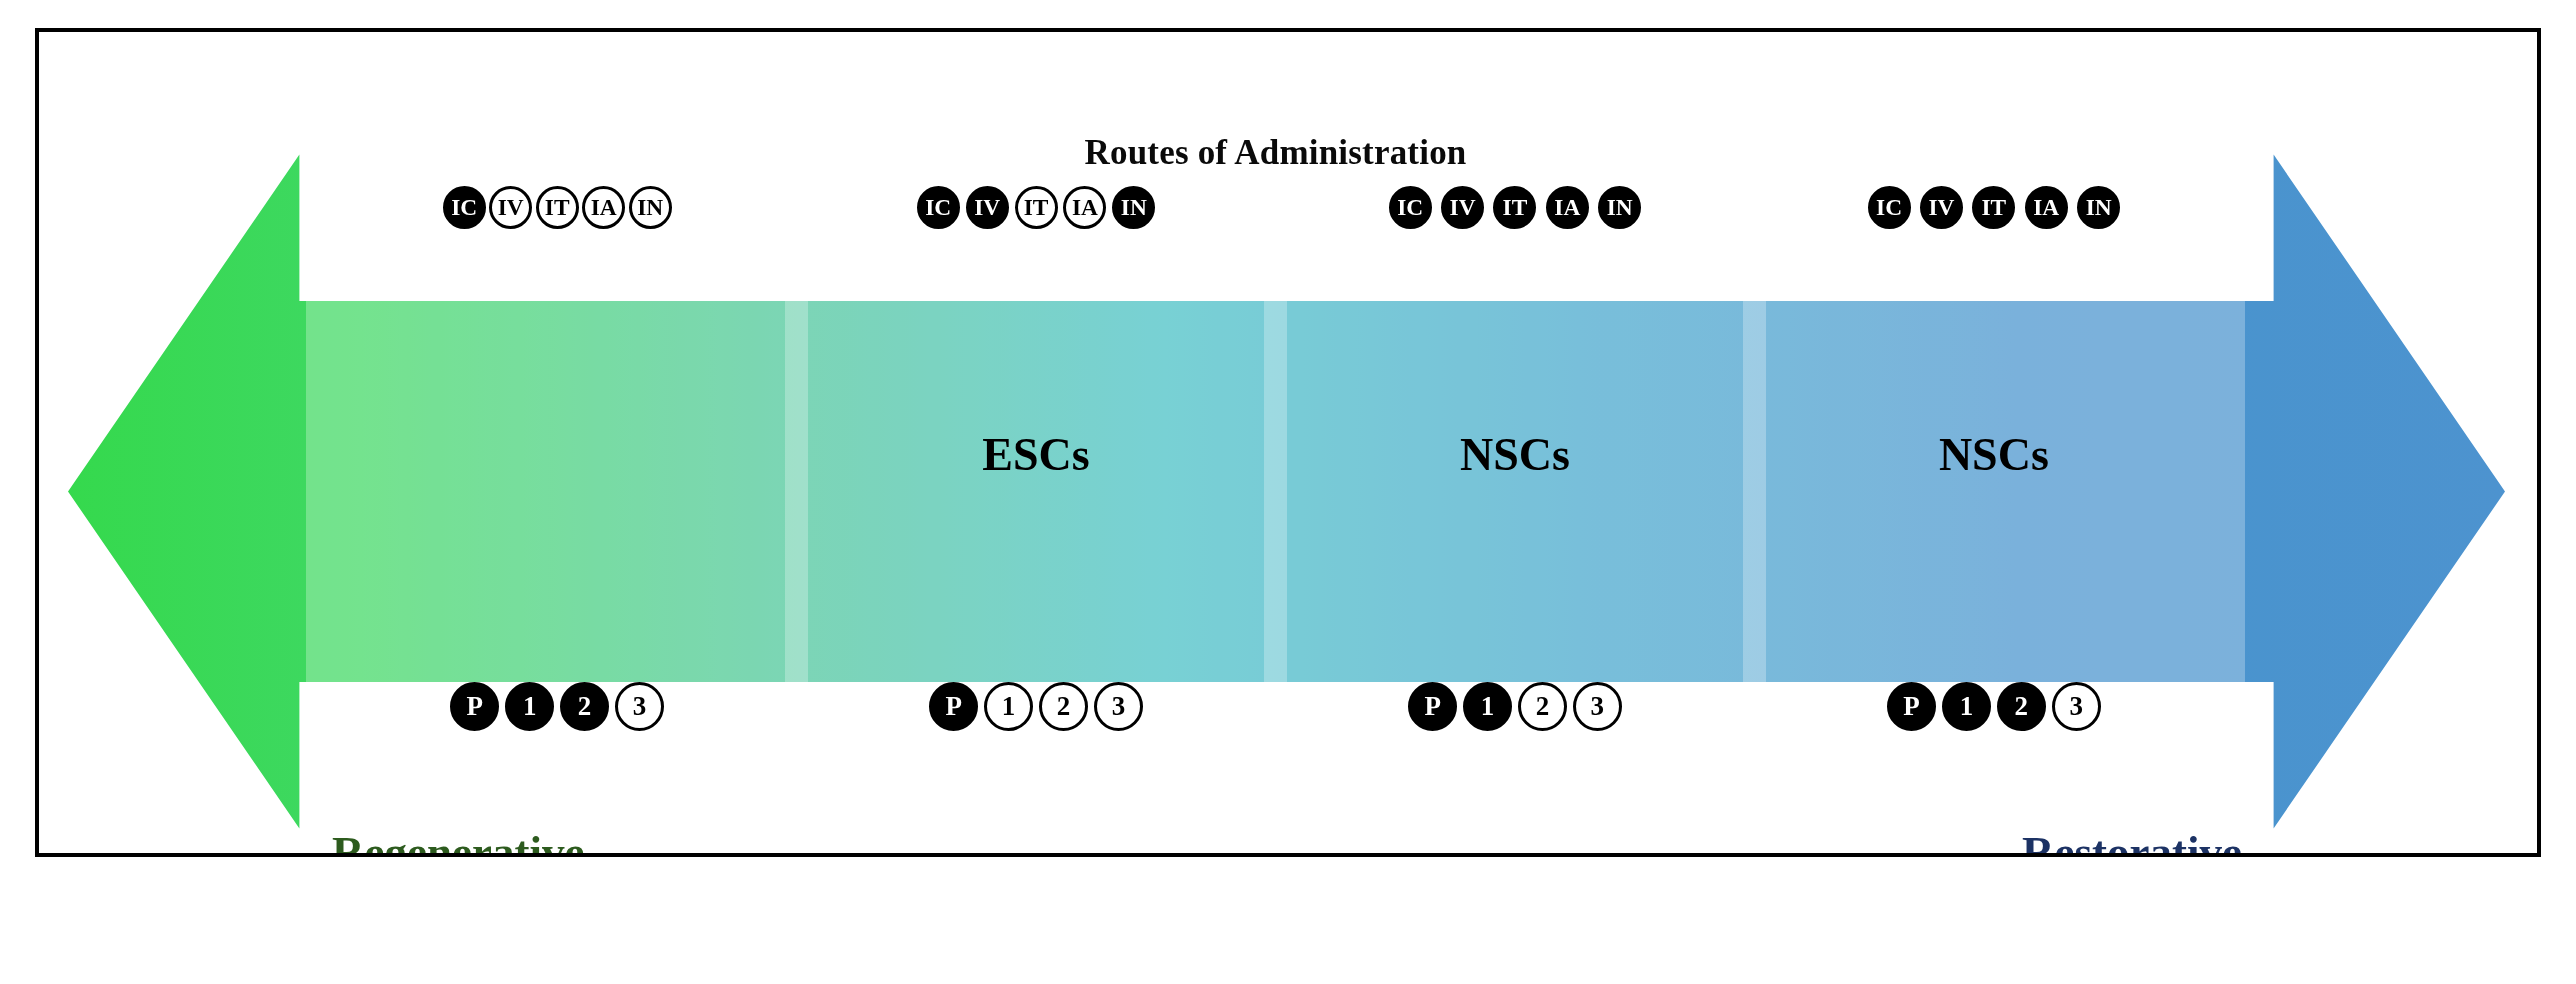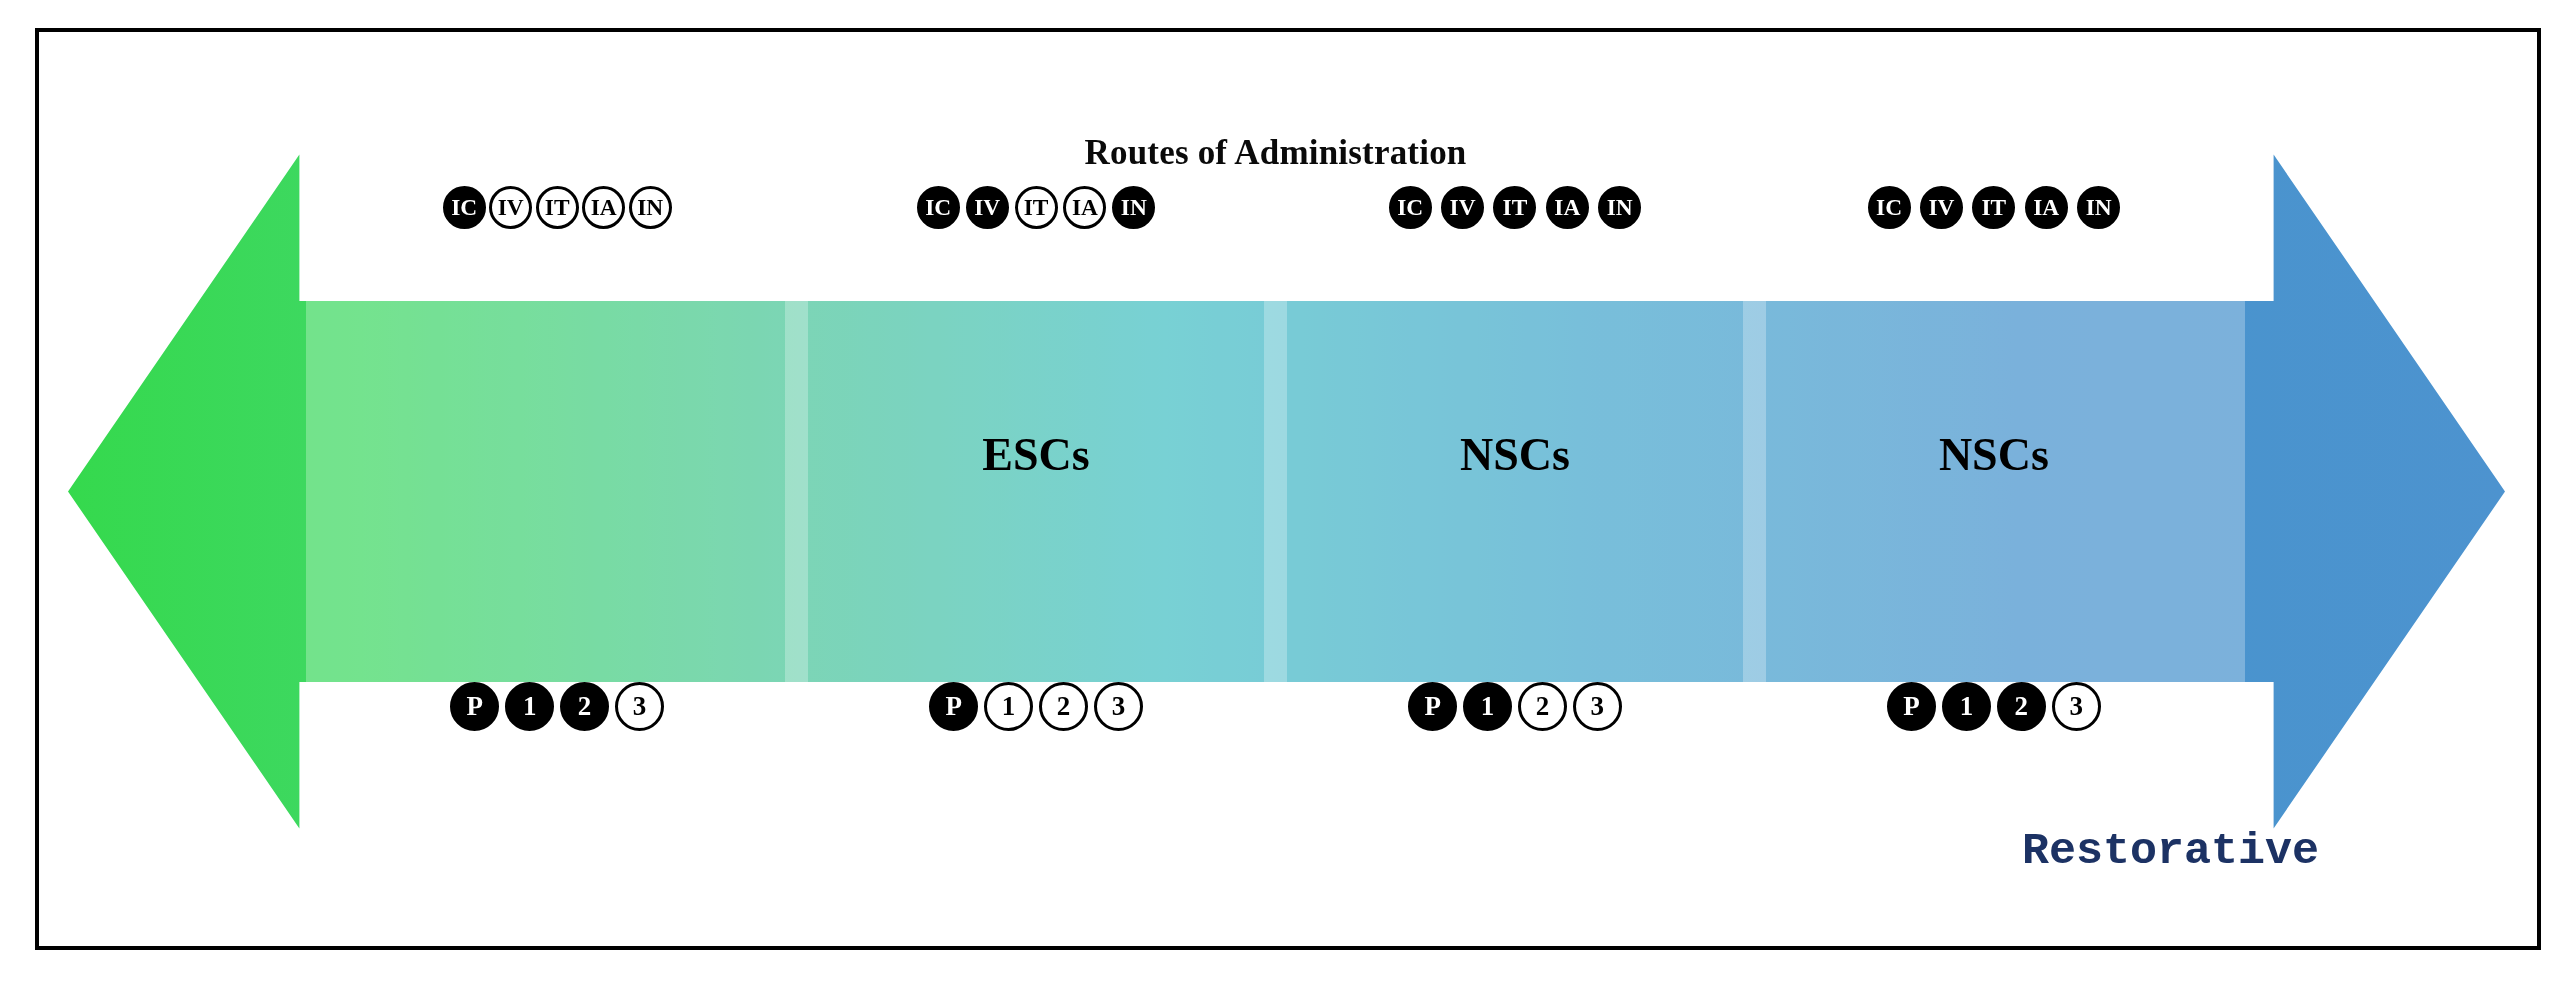--- a/index.html
+++ b/index.html
@@ -13,21 +13,21 @@
     font-family: "Liberation Serif", "DejaVu Serif", serif;
     overflow: hidden;
   }
 
   
   #figure-frame {
     position: absolute;
     left: 35px;
     top: 28px;
     width: 2506px;
-    height: 922px;
+    height: 829px;
     box-sizing: border-box;
     border: 4.7px solid #000000;
     background: #ffffff;
     overflow: hidden;
   }
 
   
   #arrow-shape {
     position: absolute;
     left: 29px;
@@ -174,21 +174,20 @@
   }
   #label-regenerative {
     left: 293px;
     top: 794px;
     color: #2d5b1e;
   }
   #label-restorative {
     left: 1983px;
     top: 794px;
     color: #1c3264;
-    font-family: Liberation Mono, monospace;
   }
 </style>
 </head>
 <body>
 
 <div id="figure-frame">
 
   <div id="arrow-shape">
     <svg viewBox="0 0 4160 1490" preserveAspectRatio="none">
       <defs>
@@ -287,16 +286,17 @@
             <span class="badge outline">3</span>
           </div>
         </div>
       </div>
 
     </div>
 
 
   </div>
 
+  <div class="end-label" id="label-regenerative">Regenerative</div>
   <div class="end-label" id="label-restorative">Restorative</div>
 
 </div>
 
 
 </body></html>

